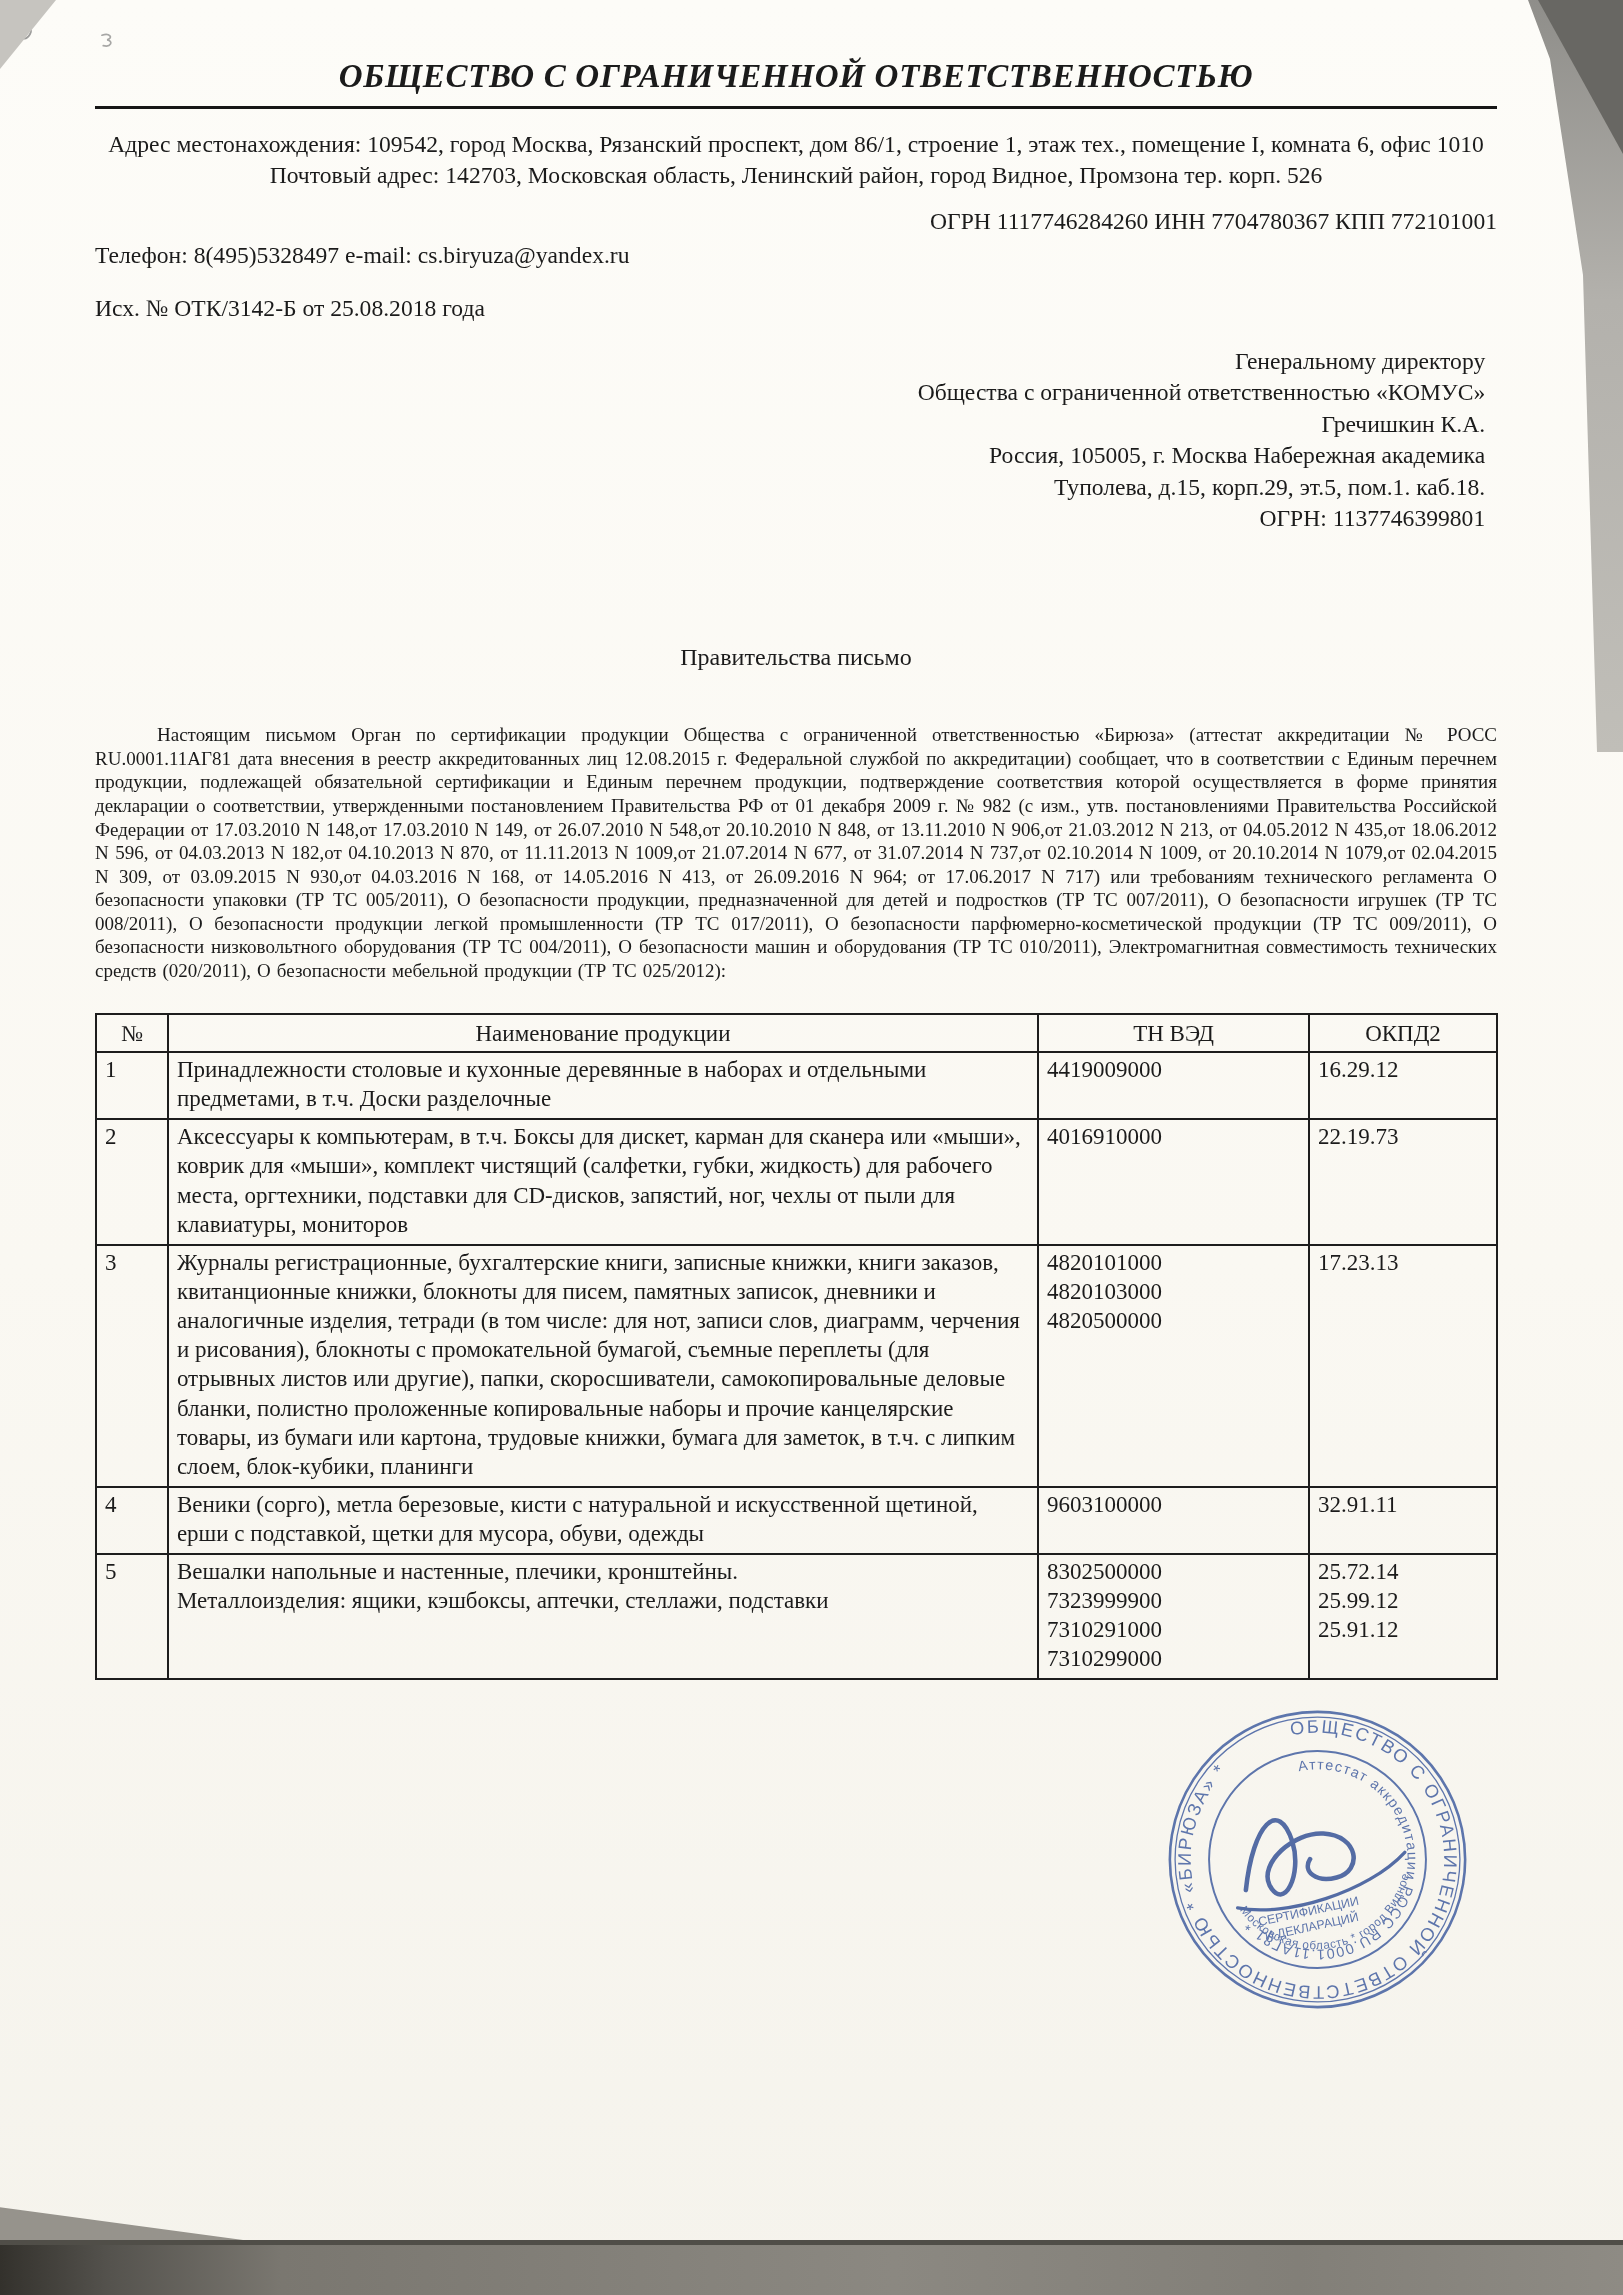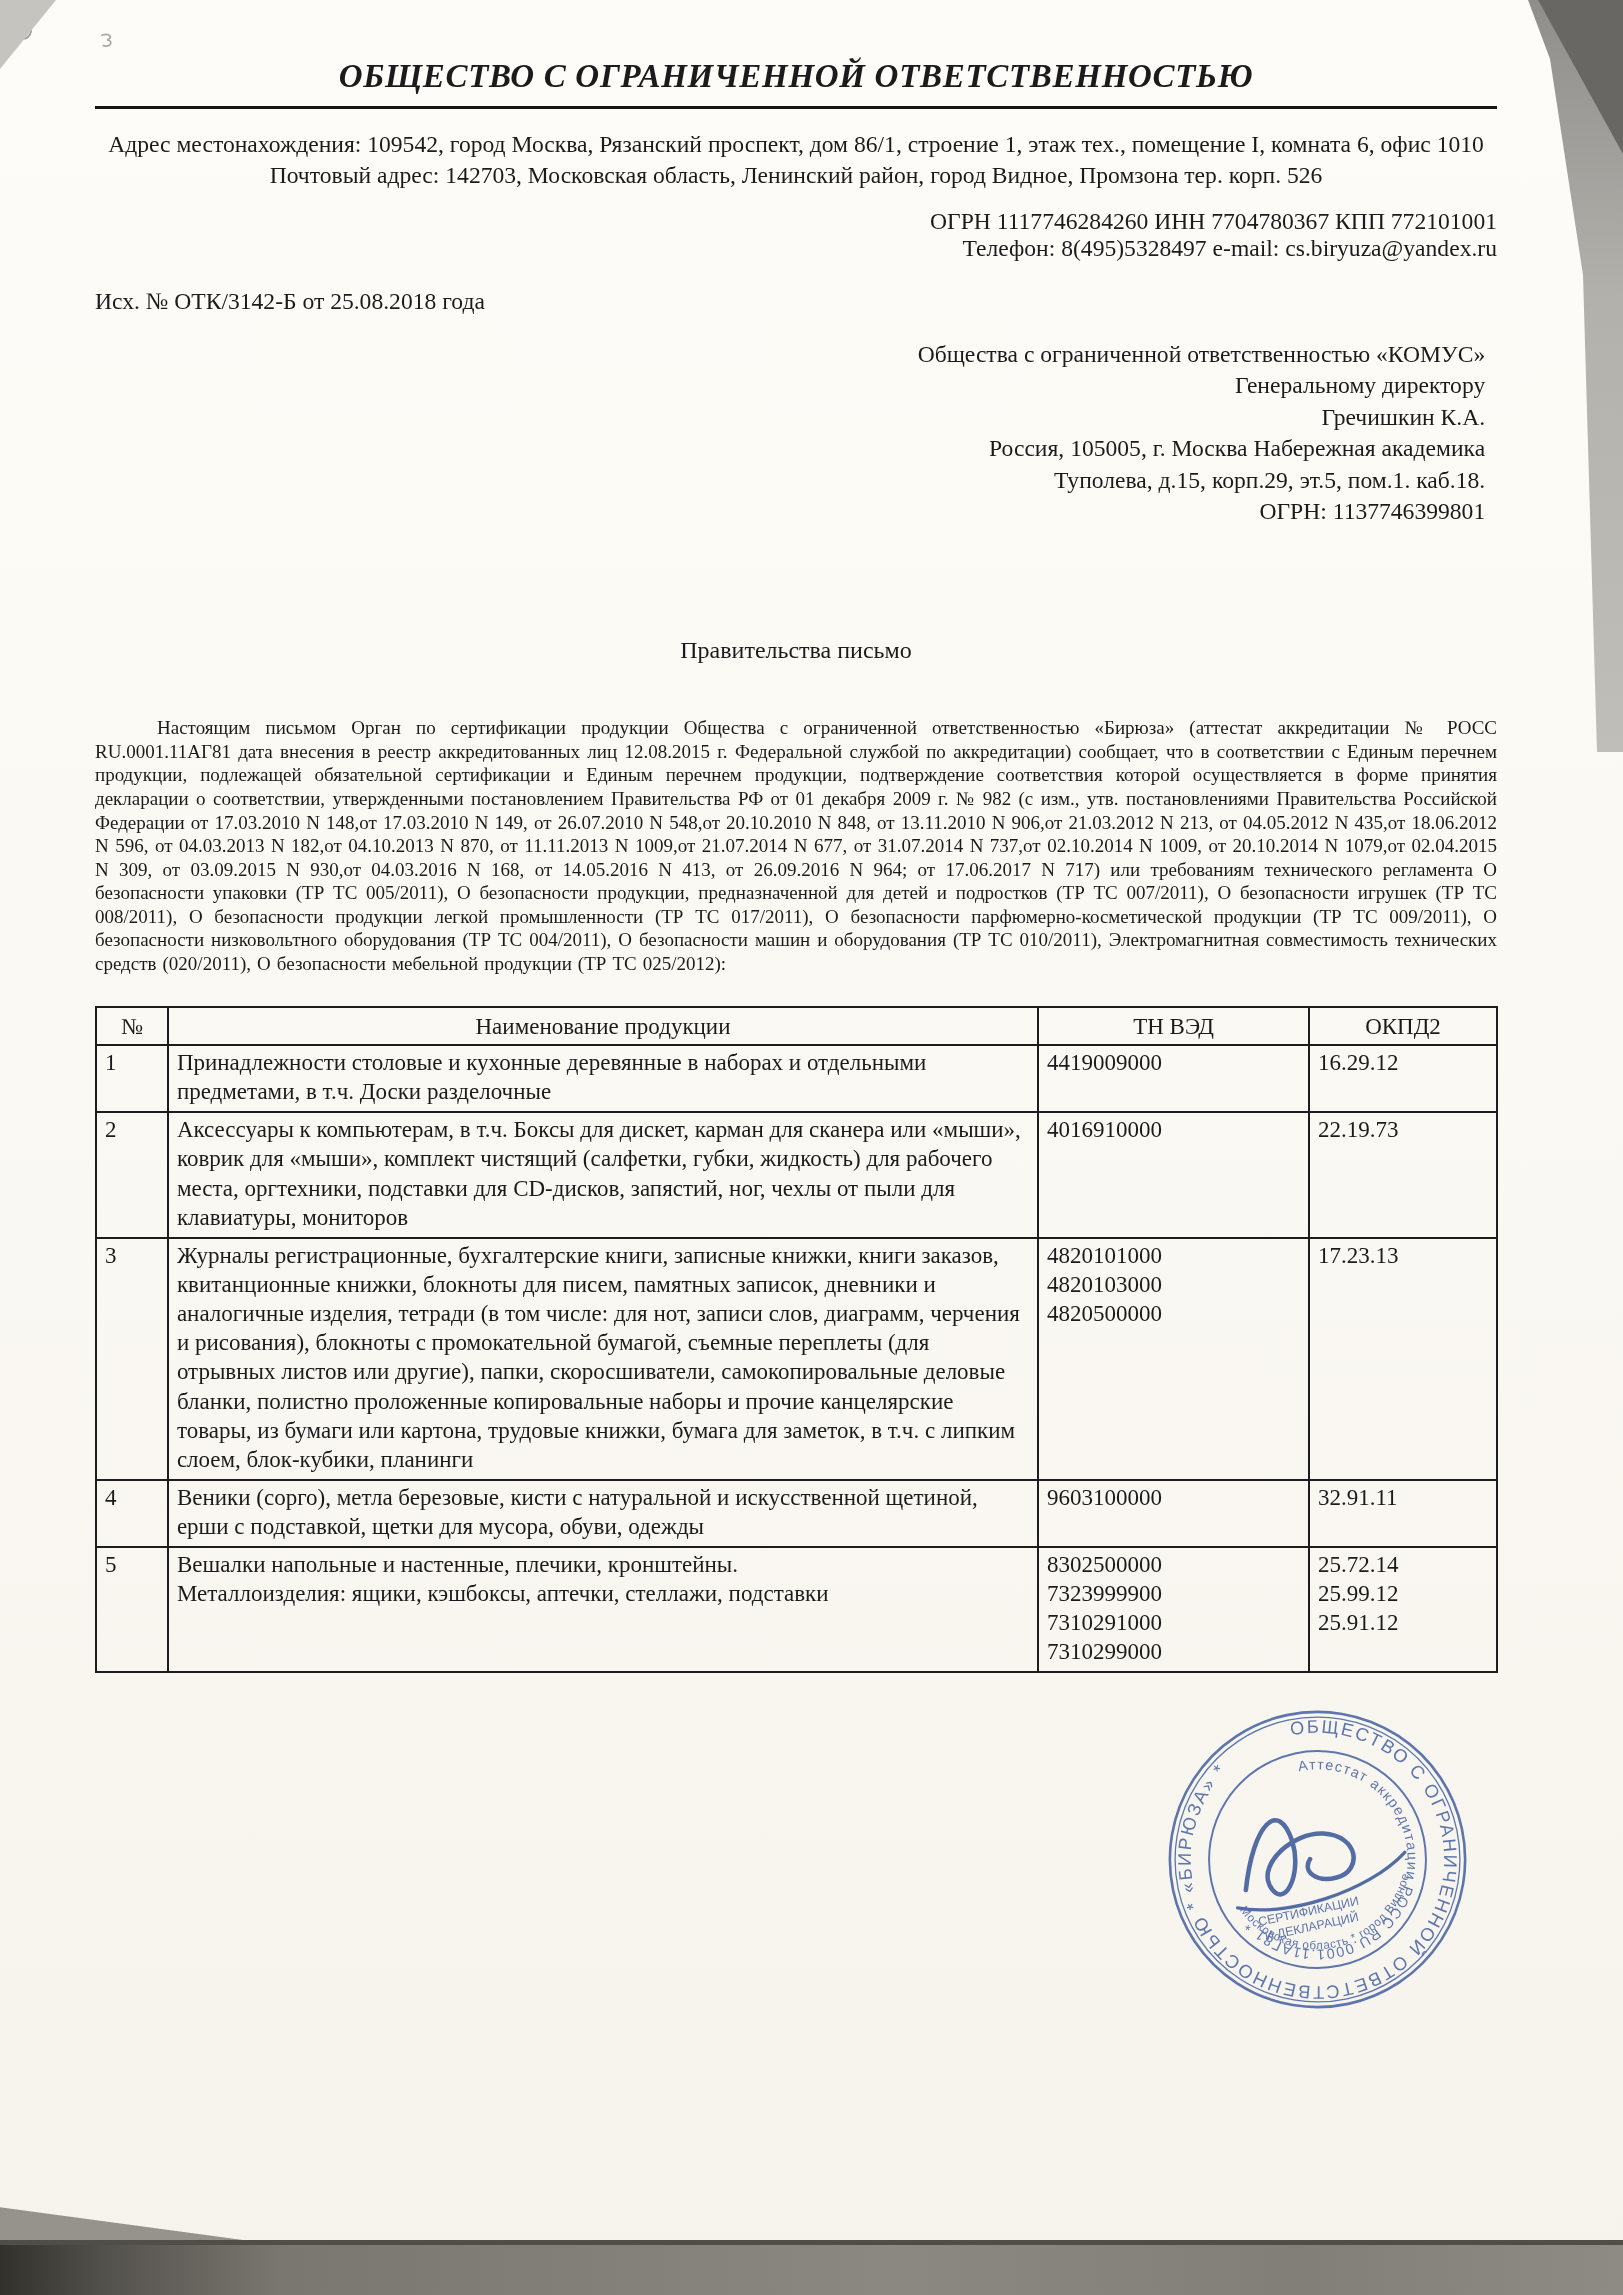--- a/index.html
+++ b/index.html
@@ -26,21 +26,21 @@
   .org-name-2 {
     text-align:center; font-size:29px; font-weight:bold; font-style:italic;
     margin-top:3.9px;
   }
   .head-rule { height:3.3px; background:#161616; margin-top:10.5px; }
 
   .addr { text-align:center; font-size:23.6px; line-height:1.28; }
   .addr-1 { margin-top:20px; }
   .addr-2 { margin-top:1.3px; }
   .ogrn-line { text-align:right; font-size:23.6px; margin-top:18px; }
-  .phone-line { text-align:right; font-size:23.6px; margin-top:0; }
+  .phone-line { text-align:left; font-size:23.6px; margin-top:7px; }
   .ref-line { text-align:left; font-size:23.6px; margin-top:26px; }
 
   .recipient {
     margin-top:23.6px; text-align:right; font-size:23.6px; line-height:1.33;
     padding-right:11.8px;
   }
 
   .letter-title { margin-top:110px; text-align:center; font-size:24px; }
 
   .letter-body {
@@ -116,22 +116,22 @@
 
     <div class="addr addr-1">Адрес местонахождения: 109542, город Москва, Рязанский проспект, дом 86/1, строение 1, этаж тех., помещение I, комната 6, офис 1010</div>
     <div class="addr addr-2">Почтовый адрес: 142703, Московская область, Ленинский район, город Видное, Промзона тер. корп. 526</div>
 
     <div class="ogrn-line">ОГРН 1117746284260 ИНН 7704780367 КПП 772101001</div>
     <div class="phone-line">Телефон: 8(495)5328497 e-mail: cs.biryuza@yandex.ru</div>
 
     <div class="ref-line">Исх. № ОТК/3142-Б от 25.08.2018 года</div>
 
     <div class="recipient">
+      <div>Генеральному директору</div>
       <div>Общества с ограниченной ответственностью «КОМУС»</div>
-      <div>Генеральному директору</div>
       <div>Гречишкин К.А.</div>
       <div>Россия, 105005, г. Москва Набережная академика</div>
       <div>Туполева, д.15, корп.29, эт.5, пом.1. каб.18.</div>
       <div>ОГРН: 1137746399801</div>
     </div>
 
     <div class="letter-title">Правительства письмо</div>
 
     <div class="letter-body">Настоящим письмом Орган по сертификации продукции Общества с ограниченной ответственностью «Бирюза» (аттестат аккредитации № РОСС RU.0001.11АГ81 дата внесения в реестр аккредитованных лиц  12.08.2015 г. Федеральной службой по аккредитации) сообщает, что в соответствии с Единым перечнем продукции, подлежащей обязательной сертификации и Единым перечнем продукции, подтверждение соответствия которой осуществляется в форме принятия декларации о соответствии, утвержденными постановлением Правительства РФ от 01 декабря 2009 г. № 982 (с изм., утв. постановлениями Правительства Российской Федерации от 17.03.2010 N 148,от 17.03.2010 N 149, от 26.07.2010 N 548,от 20.10.2010 N 848, от 13.11.2010 N 906,от 21.03.2012 N 213, от 04.05.2012 N 435,от 18.06.2012 N 596, от 04.03.2013 N 182,от 04.10.2013 N 870, от 11.11.2013 N 1009,от 21.07.2014 N 677, от 31.07.2014 N 737,от 02.10.2014 N 1009, от 20.10.2014 N 1079,от 02.04.2015 N 309, от 03.09.2015 N 930,от 04.03.2016 N 168, от 14.05.2016 N 413, от 26.09.2016 N 964; от 17.06.2017 N 717) или требованиям технического регламента О безопасности упаковки (ТР ТС 005/2011), О безопасности продукции, предназначенной для детей и подростков (ТР ТС 007/2011), О безопасности игрушек (ТР ТС 008/2011), О безопасности продукции легкой промышленности (ТР ТС 017/2011), О безопасности парфюмерно-косметической продукции (ТР ТС 009/2011), О безопасности низковольтного оборудования (ТР ТС 004/2011), О безопасности машин и оборудования (ТР ТС 010/2011), Электромагнитная совместимость технических средств (020/2011), О безопасности мебельной продукции (ТР ТС 025/2012):</div>
 

